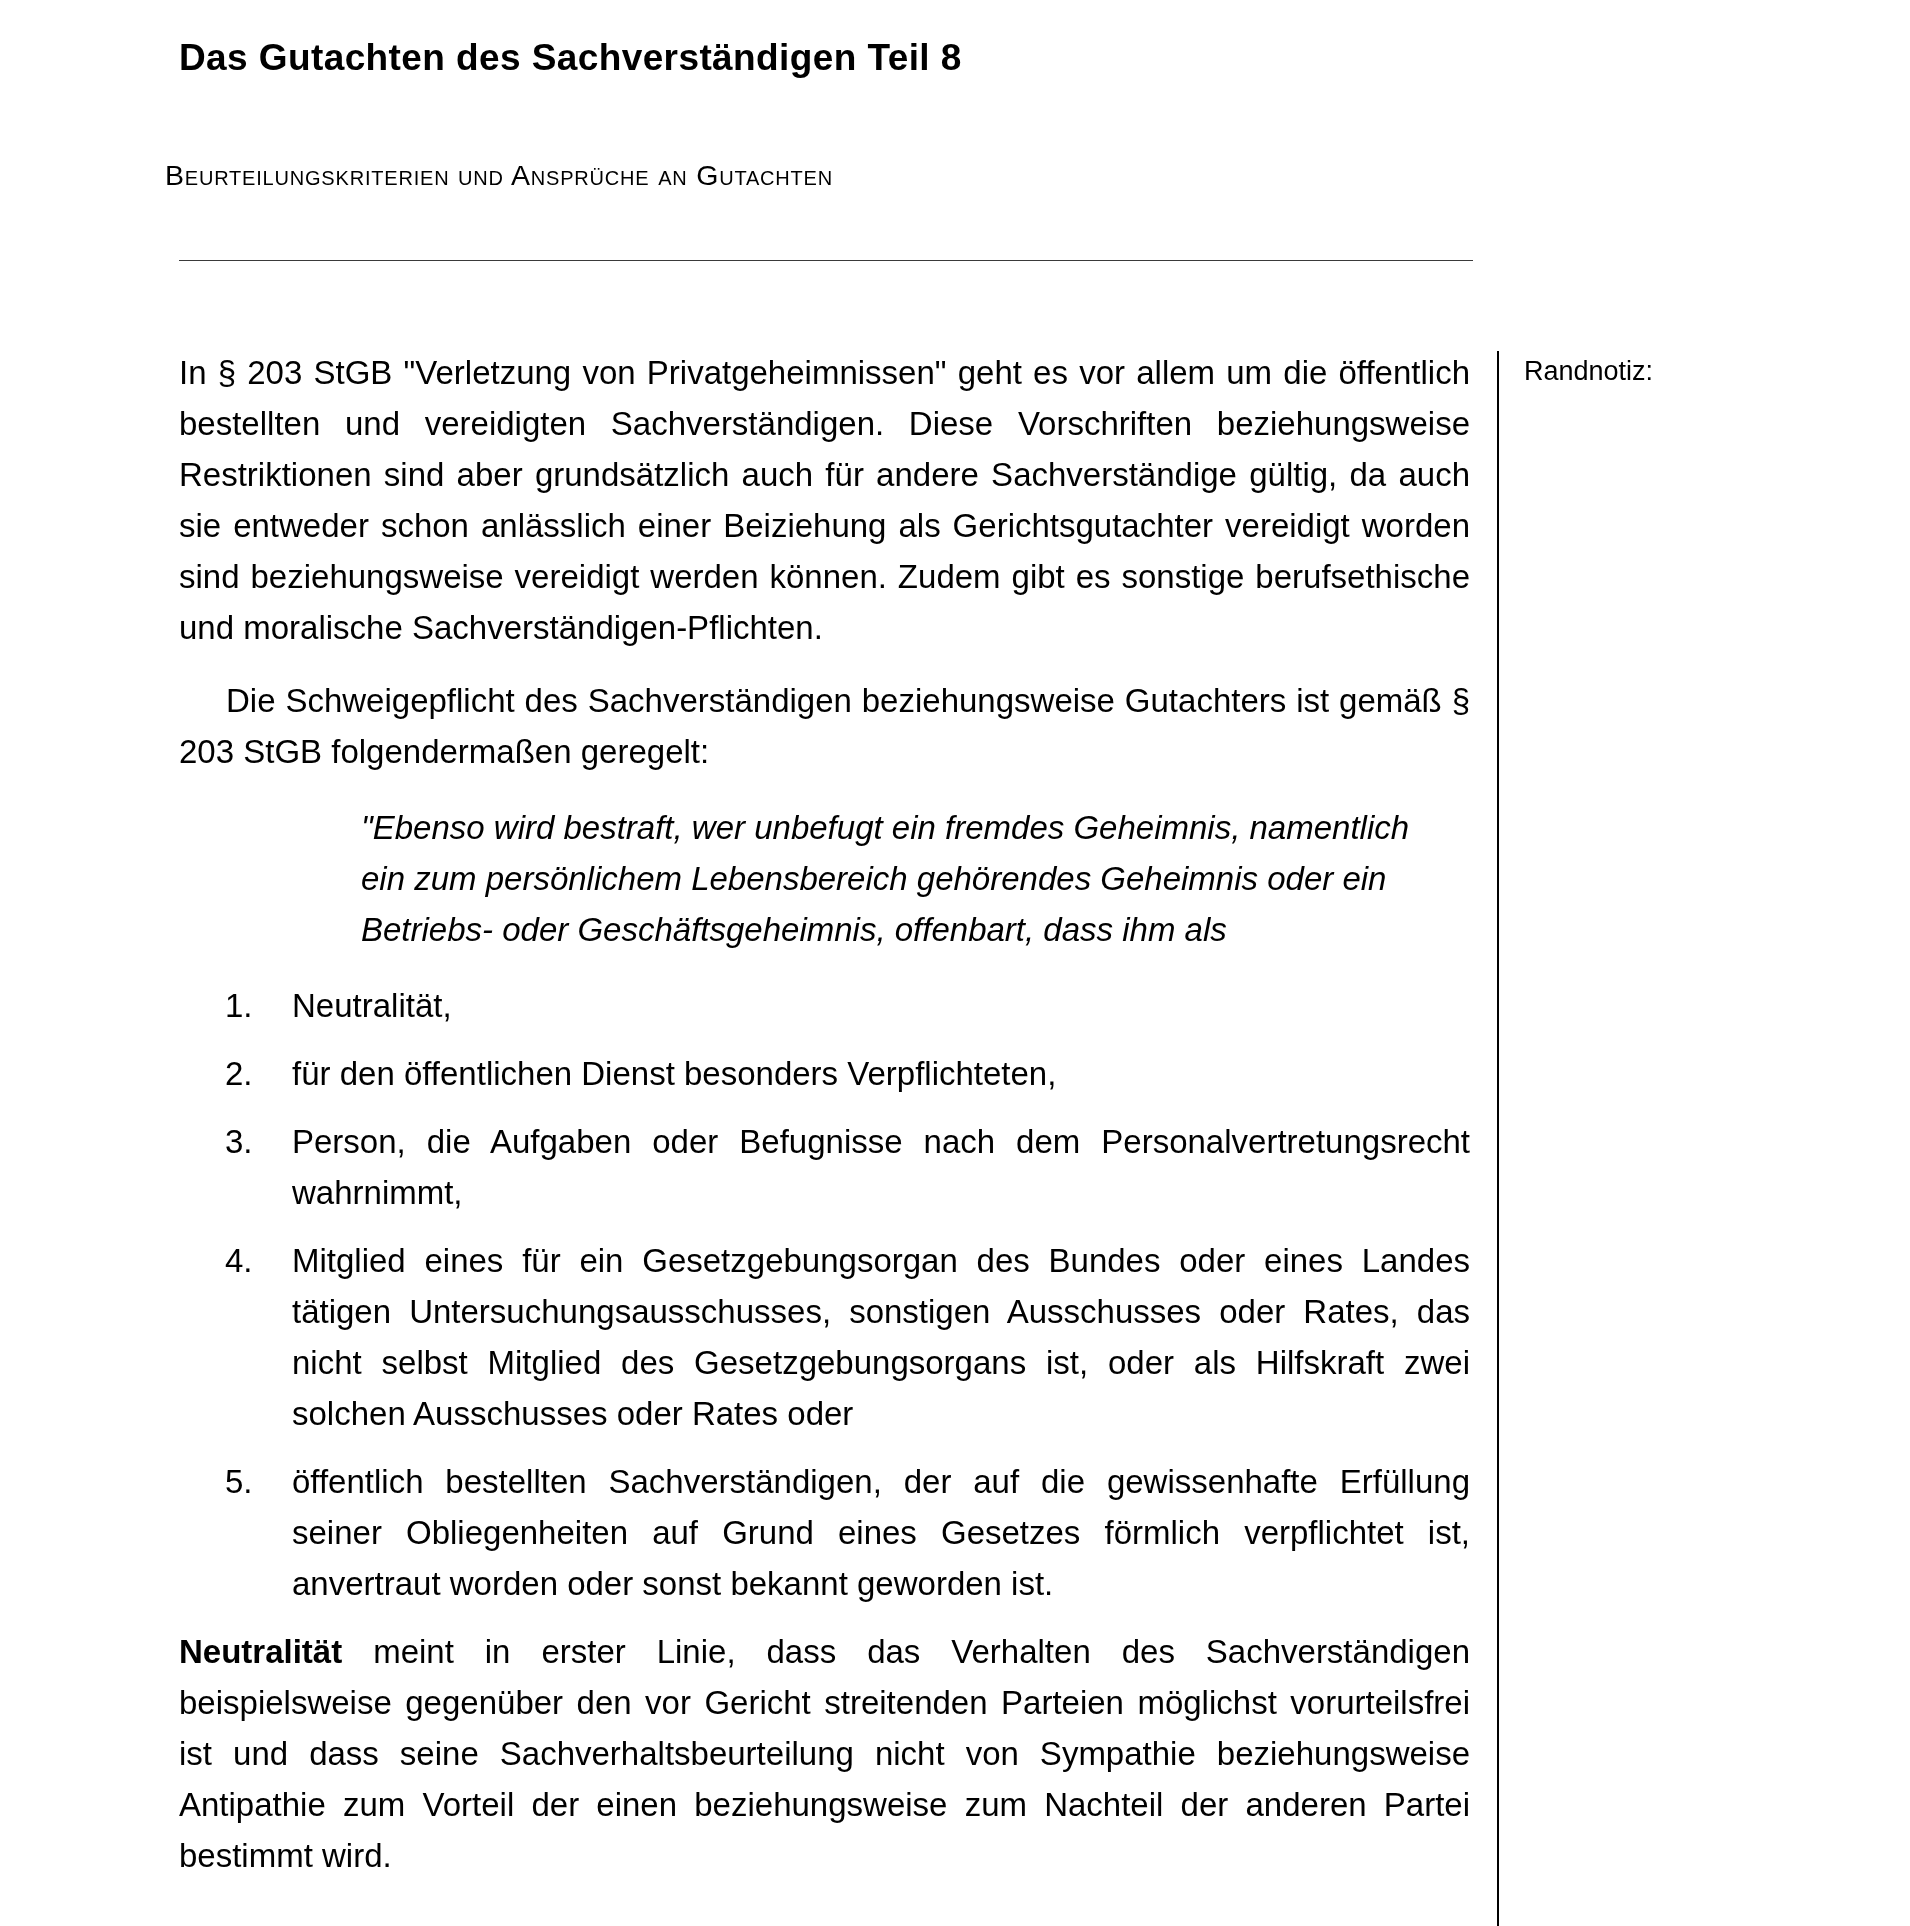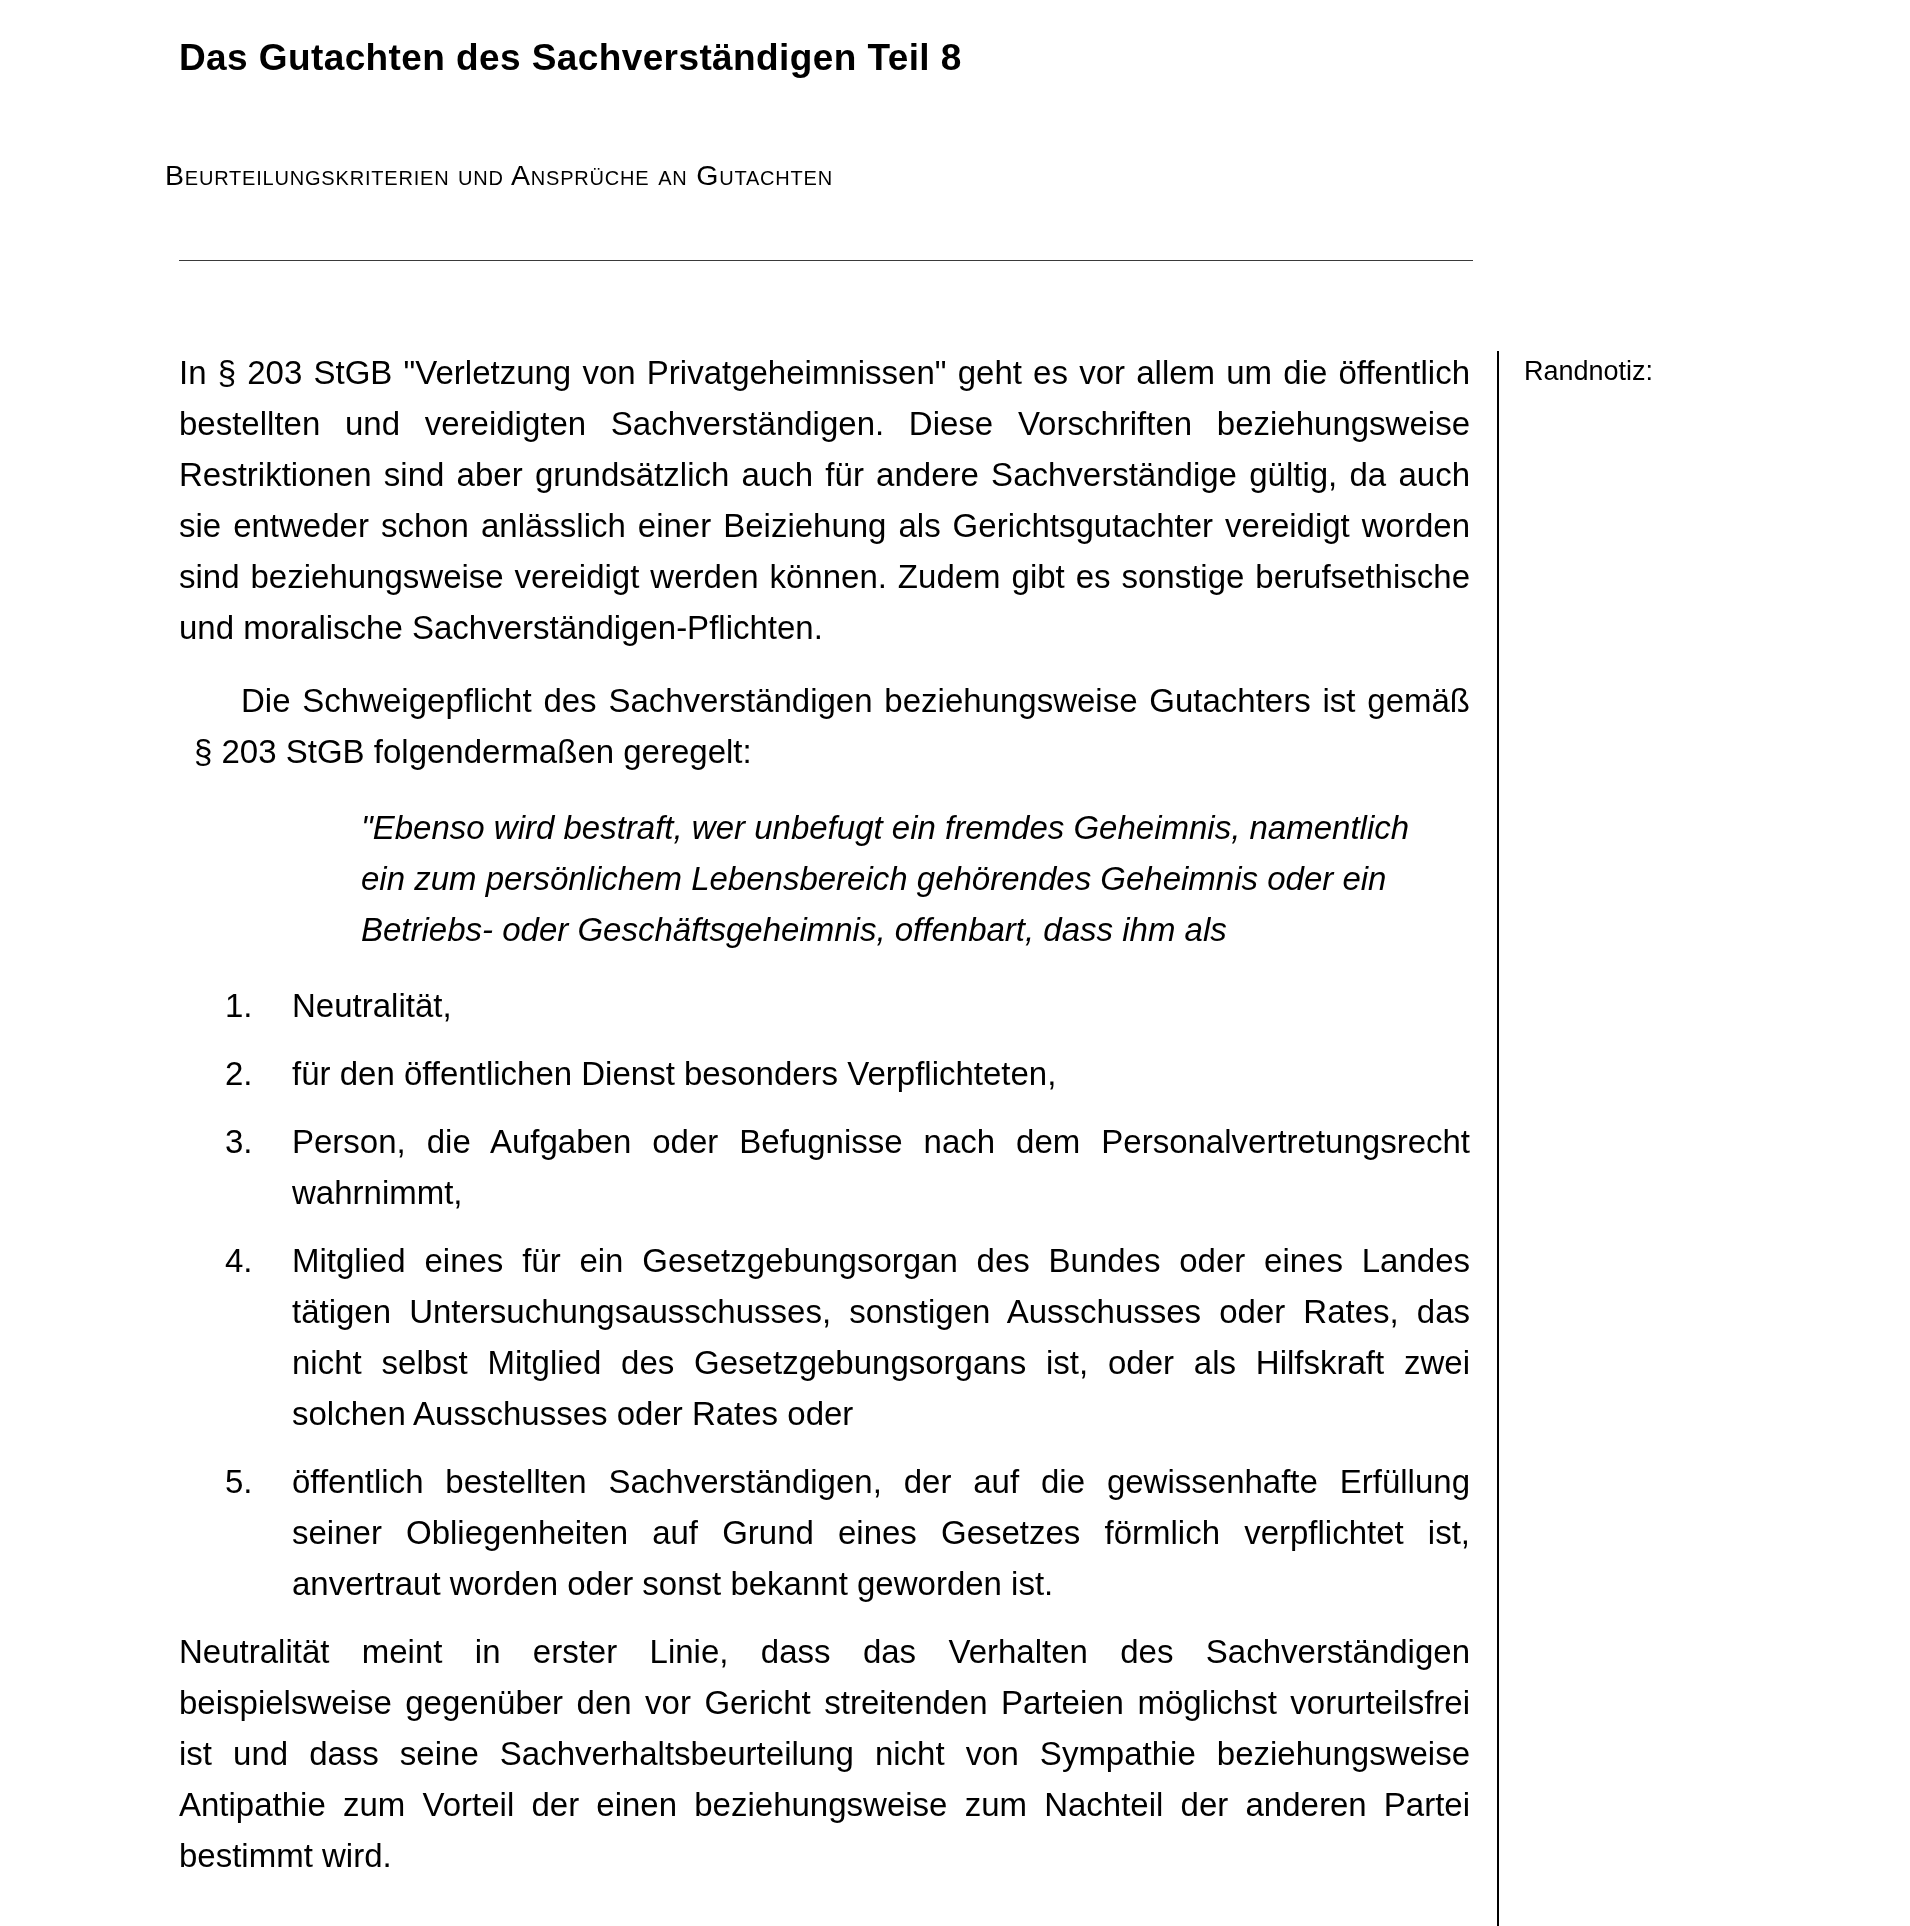--- a/index.html
+++ b/index.html
@@ -40,40 +40,40 @@
   .body-col {
     position: absolute;
     left: 179px;
     top: 347px;
     width: 1291px;
     font-size: 33px;
     line-height: 51px;
     text-align: justify;
   }
   .para { margin-bottom: 21.6px; }
-  .para-indent { text-indent: 47px; margin-left: 15px; }
+  .para-indent { text-indent: 47px; }
   .quote {
     margin: 25px 0 25px 182px;
     width: 1094px;
     font-style: italic;
     text-align: left;
   }
   .num-list { margin-bottom: 7.7px; }
   .list-item {
     position: relative;
     padding-left: 113px;
     margin-bottom: 17px;
     text-align: justify;
   }
   .list-num {
     position: absolute;
     left: 46px;
     top: 0;
   }
-  .bold-lead { font-weight: normal; }
+  .bold-lead { font-weight: bold; }
   .margin-divider {
     position: absolute;
     left: 1497px;
     top: 351px;
     width: 1.9px;
     height: 2298px;
     background: #000000;
   }
   .margin-note {
     position: absolute;

